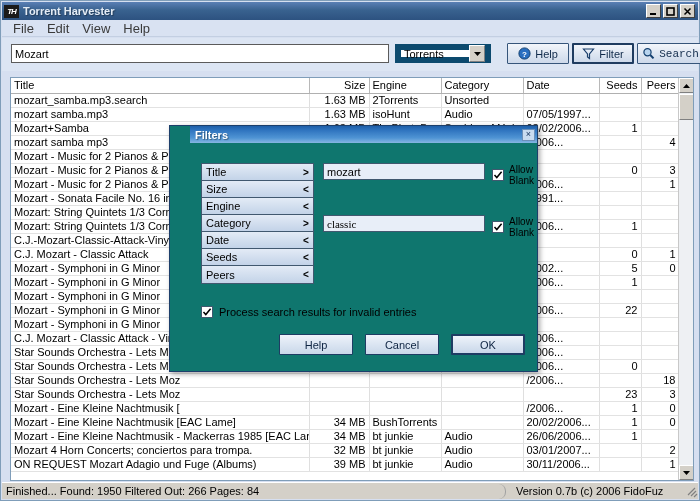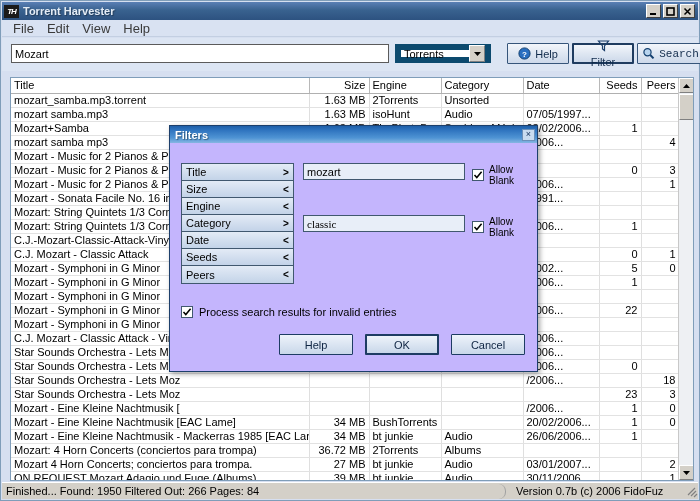--- a/index.html
+++ b/index.html
@@ -155,21 +155,21 @@
     display: flex;
     align-items: center;
     justify-content: center;
     gap: 4px;
     font-size: 11px;
     color: #102a4a;
     border-radius: 1px;
   }
   .tb-btn.focused { border-width: 2px; border-color: #1f3c60; }
   #btn-help { left: 505px; width: 62px; }
-  #btn-filter { left: 570px; width: 62px; flex-direction: column; }
+  #btn-filter { left: 570px; width: 62px; }
   #btn-search { left: 635px; width: 67px; font-family: Liberation Mono, monospace; }
   .tb-ico { width: 13px; height: 13px; flex: 0 0 auto; }
   
   .listview {
     position: absolute;
     left: 9px; top: 76px;
     width: 684px;
     height: 404px;
     background: #fff;
     border: 1px solid #7f9db9;
@@ -274,24 +274,25 @@
     white-space: nowrap;
     box-sizing: border-box;
   }
   .sb-grip { width: 14px; height: 14px; flex: 0 0 auto; }
   
   .dialog {
     position: absolute;
     left: 168px; top: 124px;
     width: 369px;
     height: 247px;
-    background: #c4b5fd;
+    background: #0f766e;
     border: 1px solid #1d3f6b;
     box-sizing: border-box;
     box-shadow: 2px 2px 5px rgba(0,0,0,0.35);
+    padding-left: 20px;
   }
   .dlg-title {
     height: 17px;
     background: linear-gradient(180deg, #1f5fa8 0%, #2f74bf 25%, #4f94d4 70%, #86b6e2 100%);
     display: flex;
     align-items: center;
     padding: 0 2px 0 5px;
     box-sizing: border-box;
   }
   .dlg-title-text {
@@ -480,21 +481,21 @@
           <th class="col-size num">Size</th>
           <th class="col-engine">Engine</th>
           <th class="col-category">Category</th>
           <th class="col-date">Date</th>
           <th class="col-seeds num">Seeds</th>
           <th class="col-peers num">Peers</th>
         </tr>
       </thead>
       <tbody id="grid-body">
           <tr>
-            <td class="col-title">mozart_samba.mp3.torrent</td>
+            <td class="col-title">mozart_samba.mp3.search</td>
             <td class="col-size num">1.63 MB</td>
             <td class="col-engine">2Torrents</td>
             <td class="col-category">Unsorted</td>
             <td class="col-date"></td>
             <td class="col-seeds num"></td>
             <td class="col-peers num"></td>
           </tr>
           <tr>
             <td class="col-title">mozart samba.mp3</td>
             <td class="col-size num">1.63 MB</td>
@@ -705,31 +706,22 @@
           <tr>
             <td class="col-title">Mozart - Eine Kleine Nachtmusik - Mackerras 1985 [EAC Lame]</td>
             <td class="col-size num">34 MB</td>
             <td class="col-engine">bt junkie</td>
             <td class="col-category">Audio</td>
             <td class="col-date">26/06/2006...</td>
             <td class="col-seeds num">1</td>
             <td class="col-peers num"></td>
           </tr>
           <tr>
-            <td class="col-title">Mozart: 4 Horn Concerts (conciertos para trompa)</td>
-            <td class="col-size num">36.72 MB</td>
-            <td class="col-engine">2Torrents</td>
-            <td class="col-category">Albums</td>
-            <td class="col-date"></td>
-            <td class="col-seeds num"></td>
-            <td class="col-peers num"></td>
-          </tr>
-          <tr>
             <td class="col-title">Mozart 4 Horn Concerts; conciertos para trompa.</td>
-            <td class="col-size num">27 MB</td>
+            <td class="col-size num">32 MB</td>
             <td class="col-engine">bt junkie</td>
             <td class="col-category">Audio</td>
             <td class="col-date">03/01/2007...</td>
             <td class="col-seeds num"></td>
             <td class="col-peers num">2</td>
           </tr>
           <tr>
             <td class="col-title">ON REQUEST Mozart Adagio und Fuge (Albums)</td>
             <td class="col-size num">39 MB</td>
             <td class="col-engine">bt junkie</td>
@@ -820,22 +812,22 @@
         <span class="cb">
           <svg width="10" height="10" viewBox="0 0 10 10">
               <path d="M1.5 5 L3.8 7.6 L8.6 1.8" stroke="#000" stroke-width="1.5" fill="none"></path>
             </svg>
         </span>
         <span>Process search results for invalid entries</span>
       </div>
 
       <div class="dlg-buttons">
         <div class="dlg-btn">Help</div>
+        <div class="dlg-btn">Cancel</div>
         <div class="dlg-btn default">OK</div>
-        <div class="dlg-btn">Cancel</div>
       </div>
     </div>
   </div>
 
   <div class="statusbar">
     <div class="sb-left">Finished...  Found: 1950 Filtered Out: 266 Pages: 84</div>
     <div class="sb-right">Version 0.7b (c) 2006 FidoFuz</div>
     <div class="sb-grip">
       <svg width="14" height="14" viewBox="0 0 14 14">
           <path d="M11 4 L4 11 M12 7 L7 12 M13 10 L10 13" stroke="#808080" stroke-width="1.2"></path>

